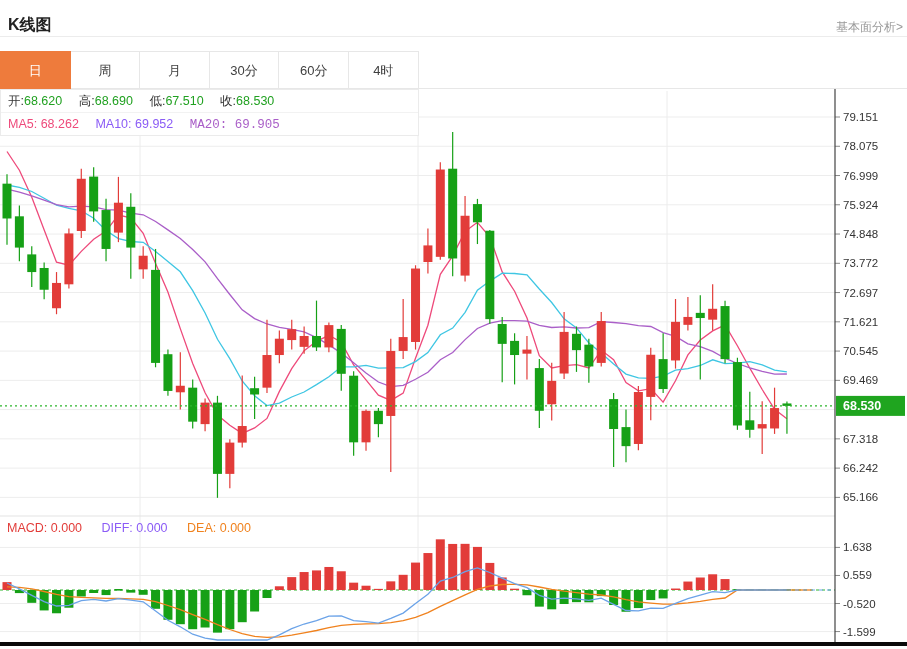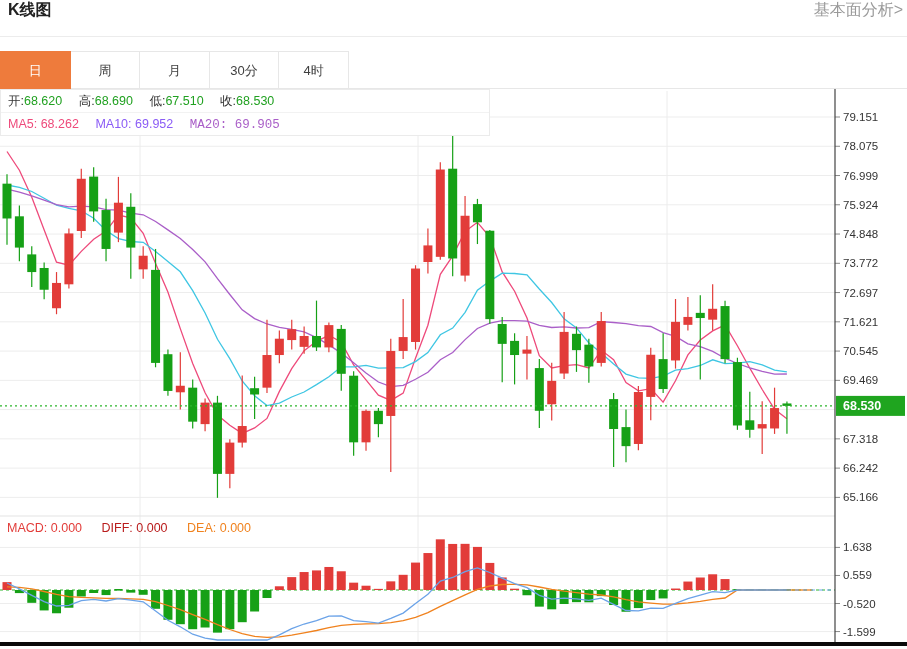--- a/index.html
+++ b/index.html
@@ -1,31 +1,31 @@
 <!DOCTYPE html>
 <html><head>
 <meta charset="utf-8">
 <style>
   html,body{margin:0;padding:0;background:#fff;}
   body{width:907px;height:649px;font-family:"Liberation Sans","DejaVu Sans",sans-serif;overflow:hidden;}
   .page{position:relative;width:907px;height:649px;background:#fff;}
   
-  .titlebar{height:37px;border-bottom:1px solid #ececec;display:flex;align-items:flex-start;justify-content:space-between;padding:0 4px 0 8px;box-sizing:border-box;}
+  .titlebar{height:37px;border-bottom:1px solid #ececec;display:flex;align-items:flex-end;justify-content:space-between;padding:0 4px 0 8px;box-sizing:border-box;}
   .title{font-size:16px;font-weight:bold;color:#222;}
-  .toplink{font-size:16px;color:#999;text-decoration:none;cursor:pointer;}
+  .toplink{font-size:12px;color:#999;text-decoration:none;cursor:pointer;}
   
   .tabbar{margin-top:14px;height:38px;display:flex;border-bottom:1px solid #e7e7e7;box-sizing:border-box;}
   .tab{width:70.6px;height:38px;line-height:37px;text-align:center;font-size:13px;color:#404040;
        border:1px solid #e7e7e7;margin-left:-1px;box-sizing:border-box;background:#fff;cursor:pointer;}
   .tab:first-child{margin-left:0;}
   .tab.active{background:#ee7b3c;border-color:#ee7b3c;color:#fff;position:relative;z-index:1;}
   
   .chartwrap{position:relative;width:907px;height:559px;}
   #chart{position:absolute;left:0;top:0;}
-  .infobox{position:absolute;left:0;top:0;width:490px;border:1px solid #ebebeb;background:#fff;z-index:2;box-sizing:border-box;}
+  .infobox{position:absolute;left:0;top:0;width:419px;border:1px solid #ebebeb;background:#fff;z-index:2;box-sizing:border-box;}
   .inforow{height:22px;line-height:22px;padding-left:7px;font-size:12.5px;white-space:nowrap;}
   .inforow.first{border-bottom:1px solid #f2f2f2;}
   .inforow .item{margin-right:13px;}
   .inforow .lab{color:#333;}
   .macdbox{position:absolute;left:7px;top:429px;height:20px;line-height:20px;font-size:12.5px;z-index:2;white-space:nowrap;}
   .macdbox .item{margin-right:16px;}
 </style>
 </head>
 <body>
 
@@ -34,20 +34,21 @@
   <div class="titlebar">
     <span class="title">K线图</span>
     <a class="toplink">基本面分析&gt;</a>
   </div>
 
   <div class="tabbar">
     <div class="tab active">日</div>
     <div class="tab">周</div>
     <div class="tab">月</div>
     <div class="tab">30分</div>
+    <div class="tab">60分</div>
     <div class="tab">4时</div>
   </div>
 
   <div class="chartwrap">
     <svg id="chart" width="907" height="559">
         <g>
           <line x1="0" y1="28" x2="835" y2="28" stroke="#ededed" stroke-width="1"></line>
           <line x1="0" y1="57.26719999999982" x2="835" y2="57.26719999999982" stroke="#ededed" stroke-width="1"></line>
           <line x1="0" y1="86.53440000000003" x2="835" y2="86.53440000000003" stroke="#ededed" stroke-width="1"></line>
           <line x1="0" y1="115.77439999999972" x2="835" y2="115.77439999999972" stroke="#ededed" stroke-width="1"></line>
@@ -328,18 +329,18 @@
       </div>
       <div class="inforow">
         <span class="item" style="color: rgb(238, 74, 123);"><span>MA5:</span> <span>68.262</span></span>
         <span class="item" style="color: #8b5cf6;"><span>MA10:</span> <span>69.952</span></span>
         <span class="item" style="color: rgb(170, 95, 200); font-family: Liberation Mono, monospace;"><span>MA20:</span> <span>69.905</span></span>
       </div>
     </div>
 
     <div class="macdbox">
       <span class="item" style="color: rgb(226, 60, 57);"><span>MACD:</span> <span>0.000</span></span>
-      <span class="item" style="color: #b91c1c;"><span>DIFF:</span> <span>0.000</span></span>
+      <span class="item" style="color: #8b5cf6;"><span>DIFF:</span> <span>0.000</span></span>
       <span class="item" style="color: rgb(240, 130, 30);"><span>DEA:</span> <span>0.000</span></span>
     </div>
   </div>
 
 </div>
 
 </body></html>

